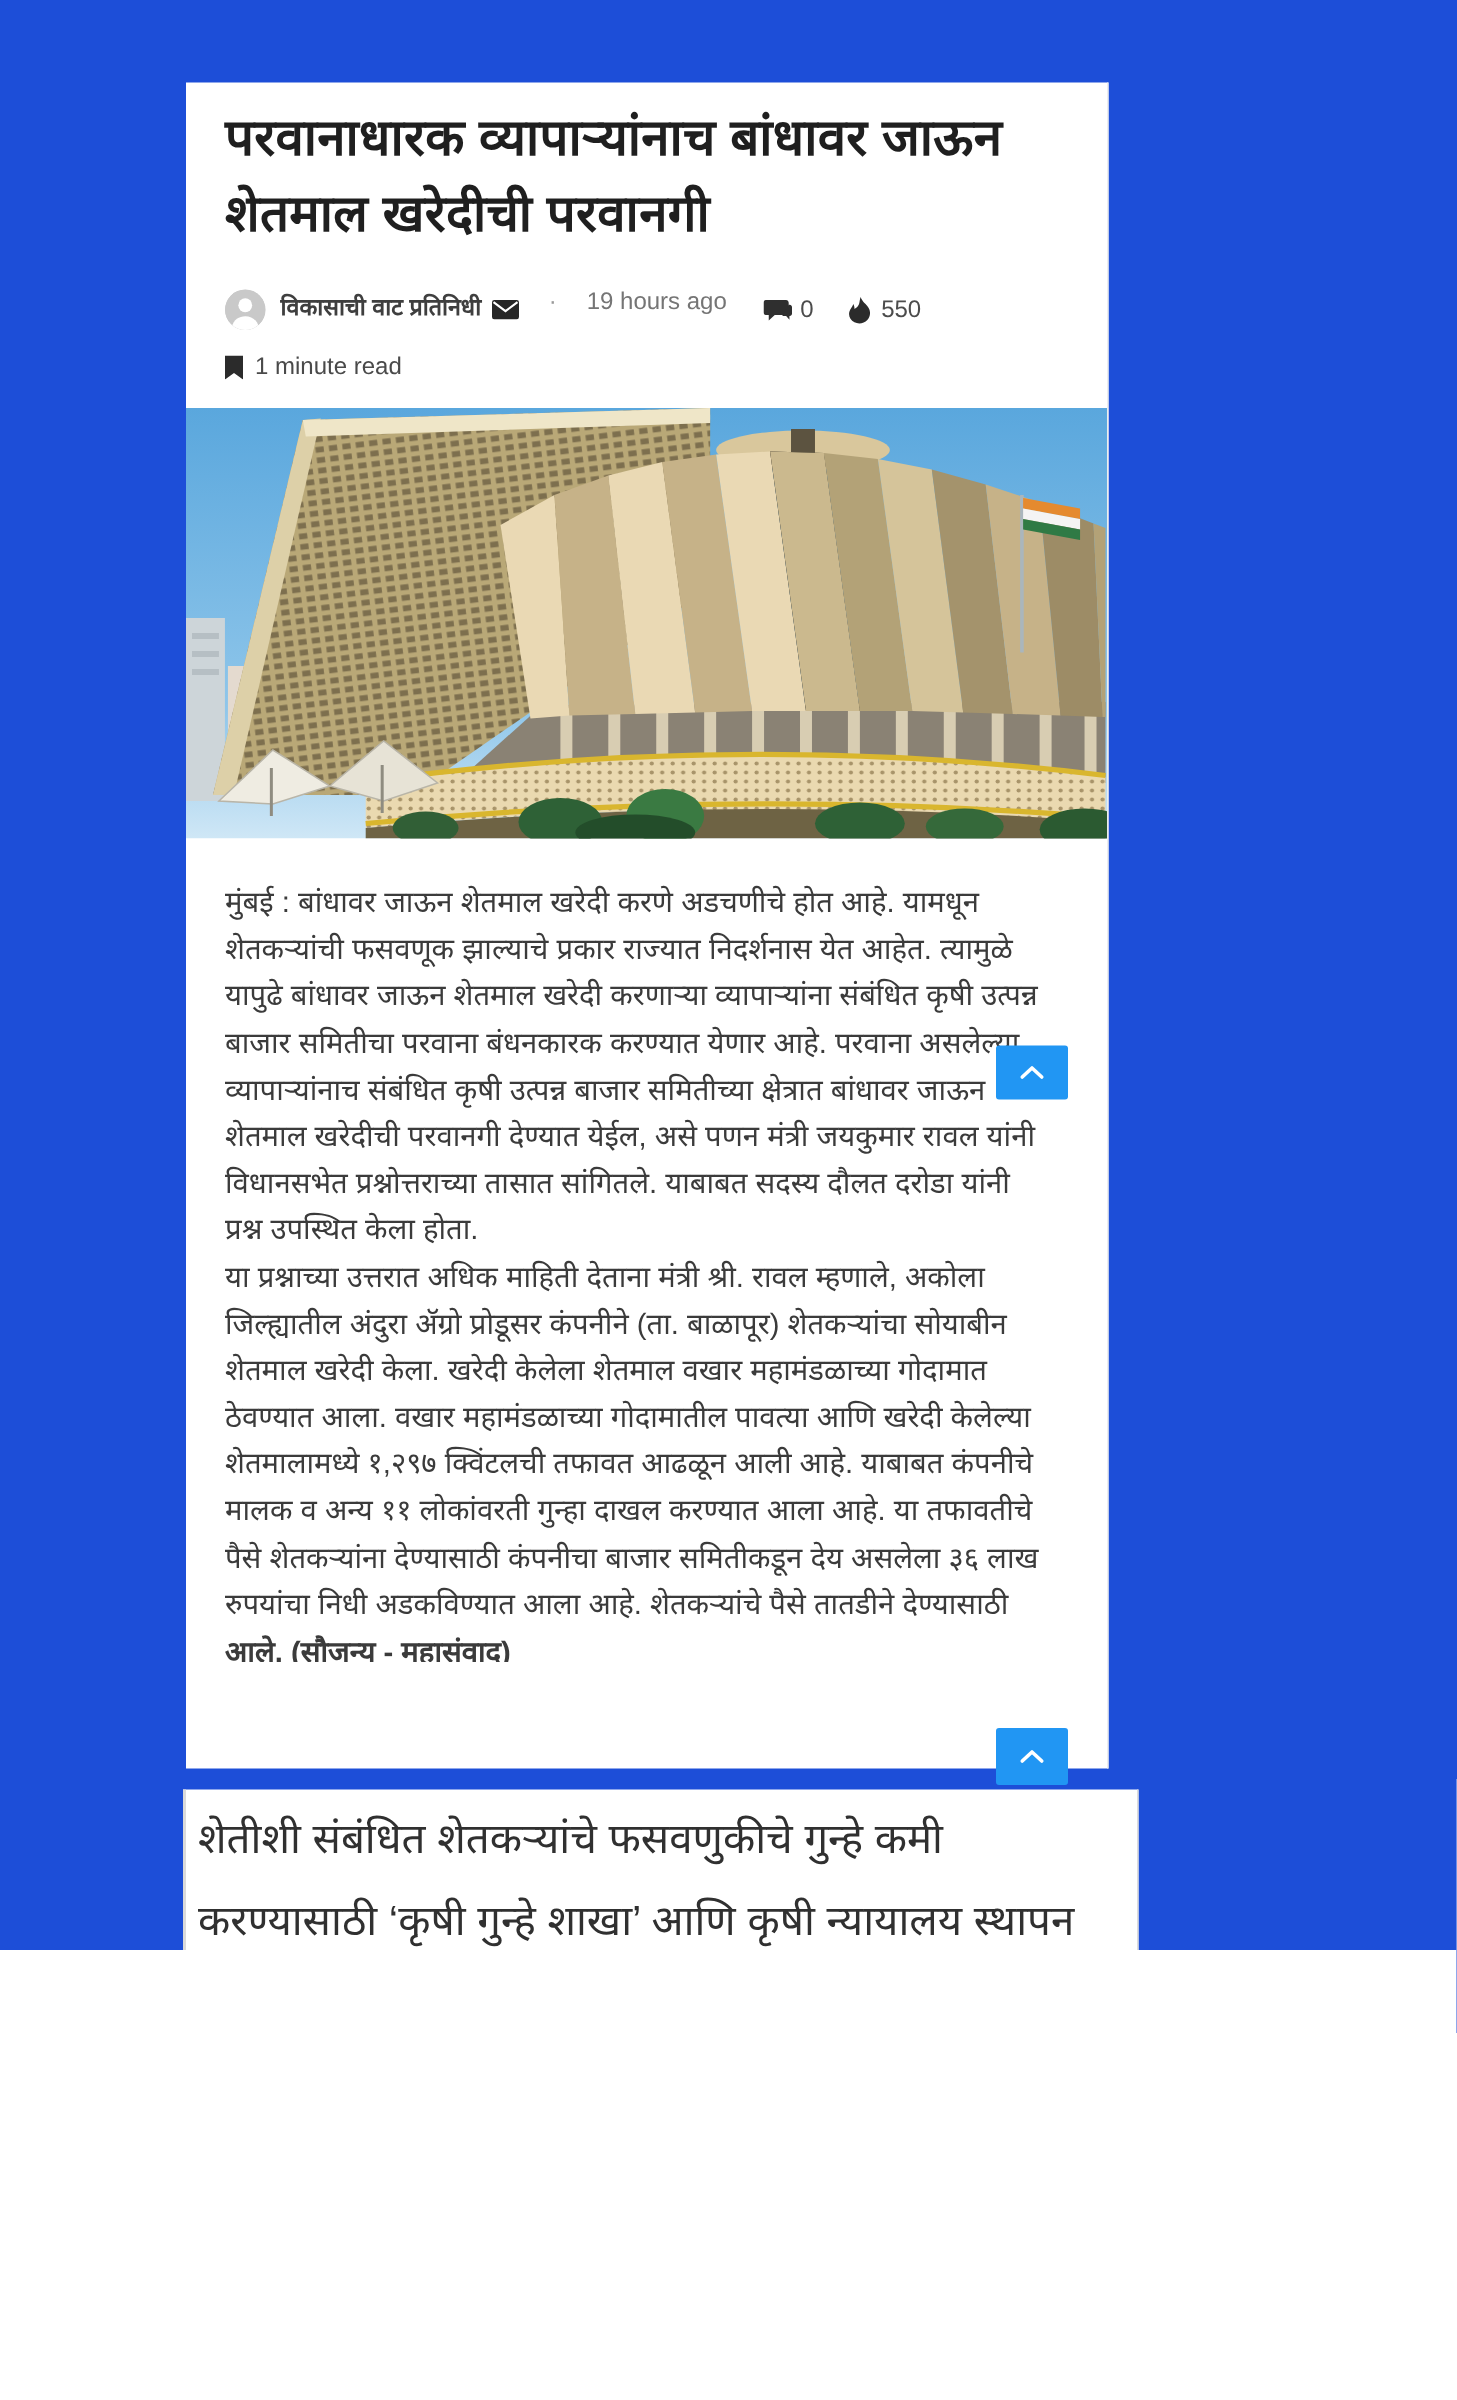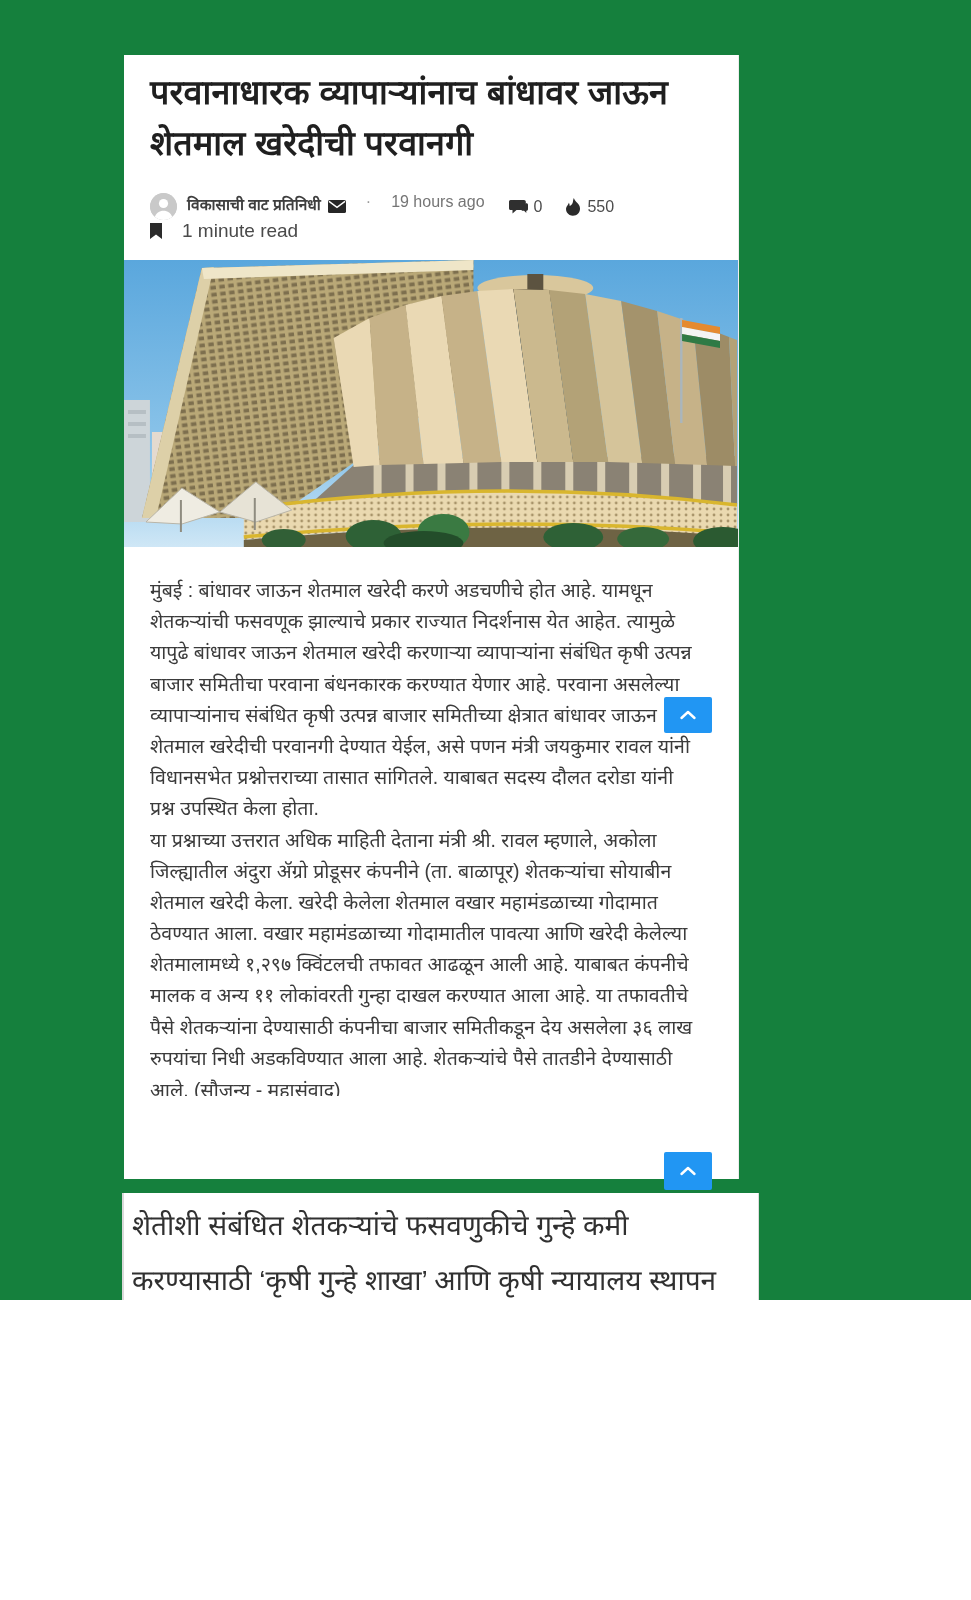--- a/index.html
+++ b/index.html
@@ -1,43 +1,43 @@
 <!DOCTYPE html>
 <html><head>
 <meta charset="utf-8">
 <style>
   html,body{margin:0;padding:0;}
   body{background:#ffffff;font-family:"Liberation Sans","DejaVu Sans",sans-serif;}
-  .page{position:relative;width:971px;height:1300px;background:#15803d;overflow:hidden;}
+  .page{position:relative;width:971px;height:1300px;background:#1d4ed8;overflow:hidden;}
 
   
   .card-top{position:absolute;left:124px;top:55px;width:615px;height:1124px;
     border-right:1px solid #ededed;overflow:hidden;background:#fff;box-sizing:border-box;}
   .card-top .inner{padding:12px 38px 0 26px;}
 
   .title{margin:0;font-size:34px;line-height:1.5;font-weight:700;color:#1f1f1f;letter-spacing:.2px;}
   .subtitle{margin:10px 0 0;font-size:21px;line-height:1.42;font-weight:400;color:#8b8b8b;max-width:470px;}
 
   .meta-row{margin-top:24px;display:flex;color:#777;font-size:16px;}
   .avatar{width:27px;height:27px;border-radius:50%;background:#c9c9c9;overflow:hidden;flex:0 0 auto;display:flex;align-items:flex-end;justify-content:center;}
   .author{margin-left:10px;color:#3f3f3f;font-weight:700;font-size:15.5px;}
   .env{margin-left:7px;display:flex;align-items:center;}
   .sep{margin-left:20px;color:#9a9a9a;}
   .time{margin-left:20px;color:#757575;}
   .stat{margin-left:24px;display:flex;align-items:center;gap:6px;color:#4c4c4c;}
   .stat .cnt{font-size:16px;color:#4c4c4c;}
 
-  .read-row{display:flex;align-items:center;gap:20px;font-size:19px;color:#4a4a4a;}
+  .read-row{margin-top:16px;display:flex;align-items:center;gap:8px;font-size:16px;color:#4a4a4a;}
 
   .hero{margin:18px -38px 0 -26px;height:287px;line-height:0;}
   .hero svg{width:100%;height:100%;display:block;}
 
   .body-text{margin-top:28px;max-height:500px;overflow:hidden;font-size:19.5px;line-height:1.6;color:#3b3b3b;}
   .body-text p{margin:0;}
-  .clip-line{height:21px;overflow:hidden;font-size:19.5px;line-height:1.6;color:#3b3b3b;}
+  .clip-line{height:21px;overflow:hidden;font-size:19.5px;line-height:1.6;color:#3b3b3b;font-weight:bold;}
 
   
   .card-bottom{position:absolute;left:122px;top:1193px;width:637px;height:391px;box-sizing:border-box;
     border-left:2px solid #dadada;border-right:1px solid #dcdcdc;background:#fff;
     padding:6px 16px 0 8px;font-size:28px;line-height:1.95;color:#303030;overflow:hidden;}
   .card-bottom p{margin:0;}
   .card-bottom p + p{margin-top:36px;}
 
   
   .scroll-btn{position:absolute;width:48px;background:#2196f3;border:none;border-radius:2px;

